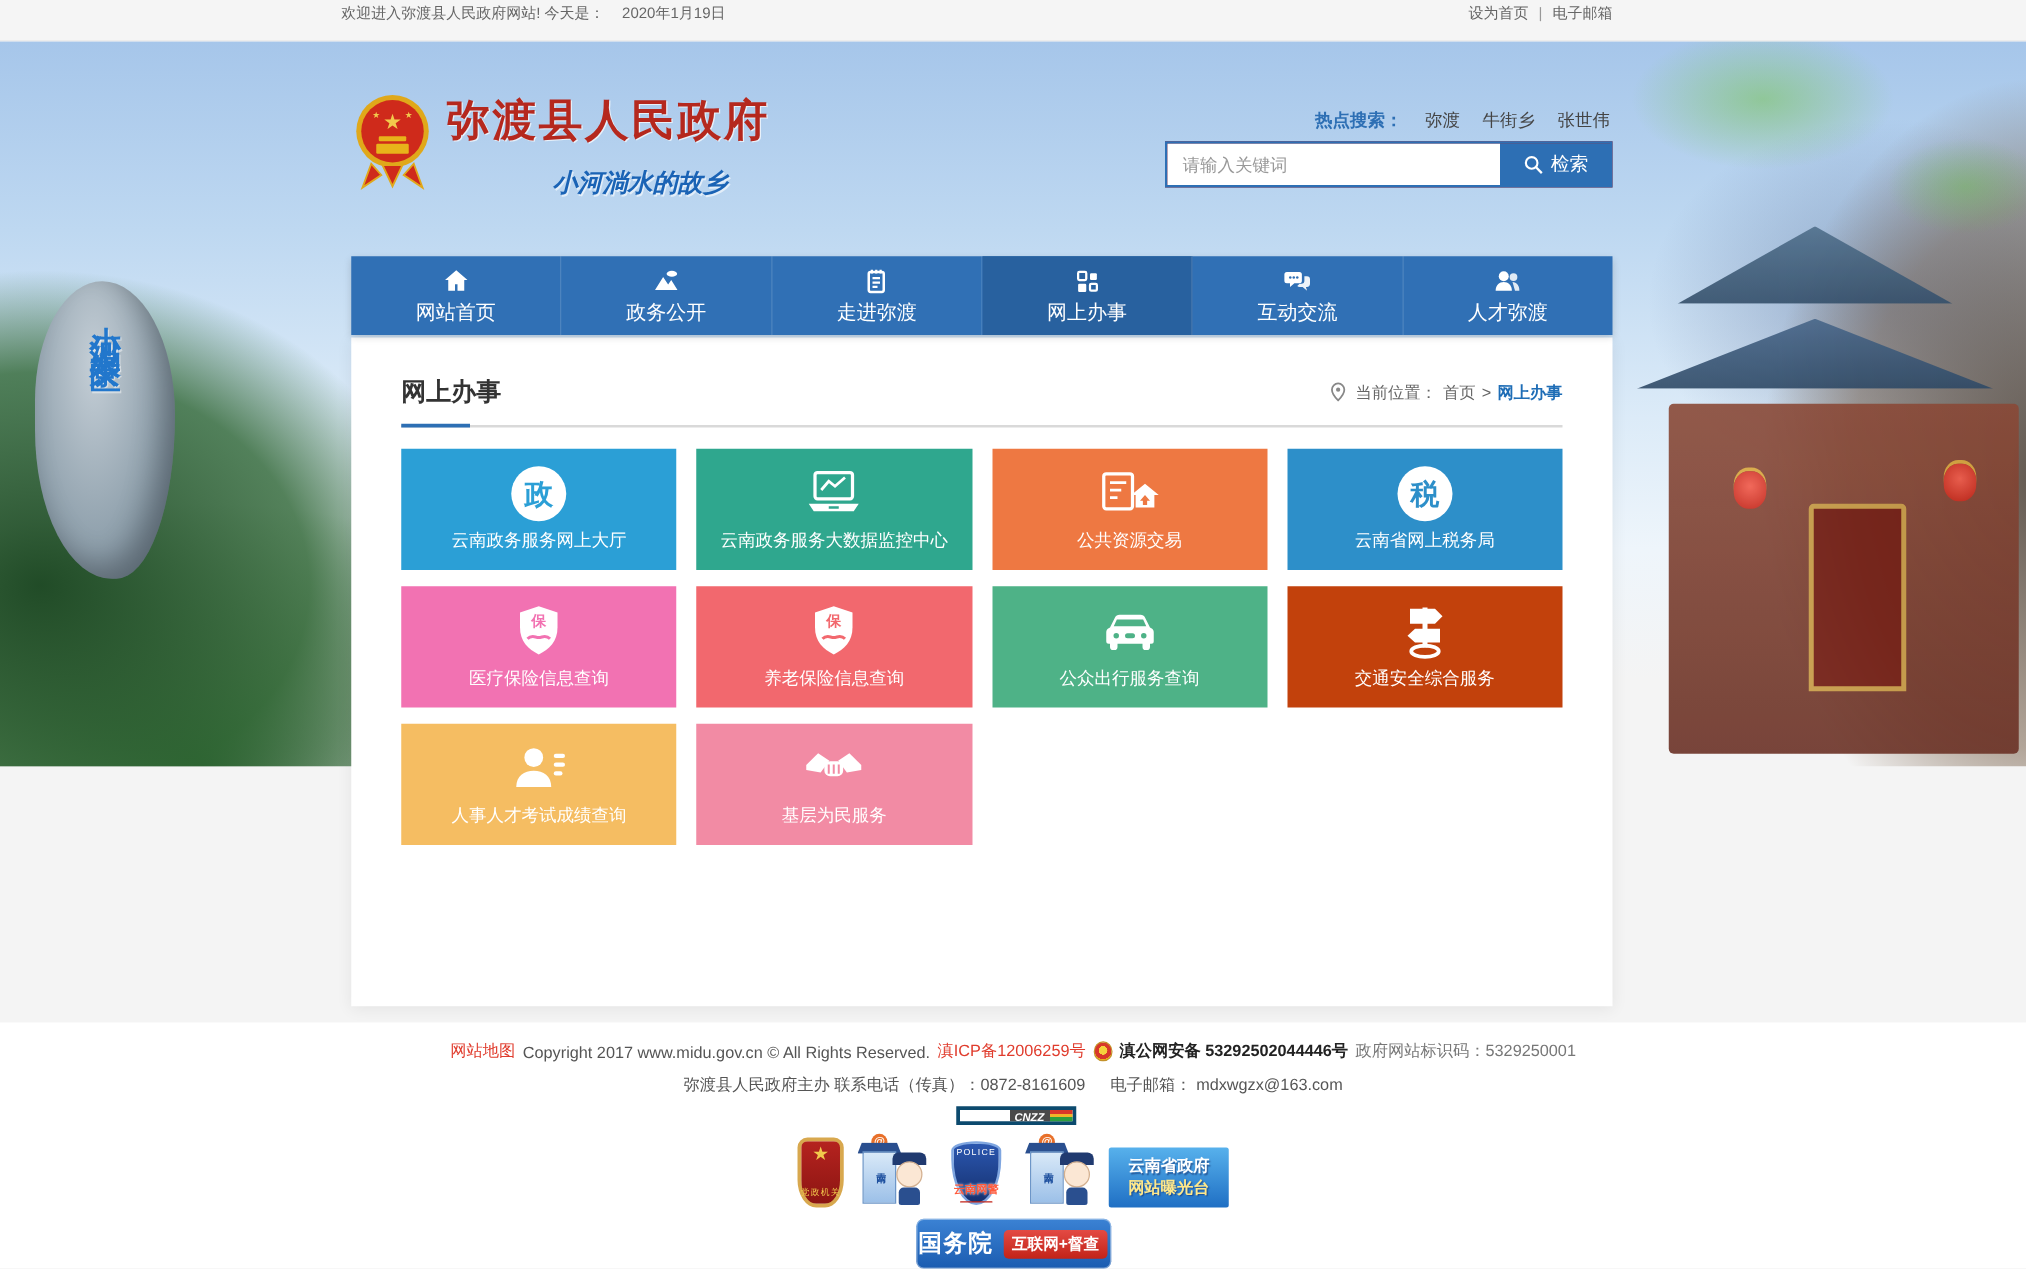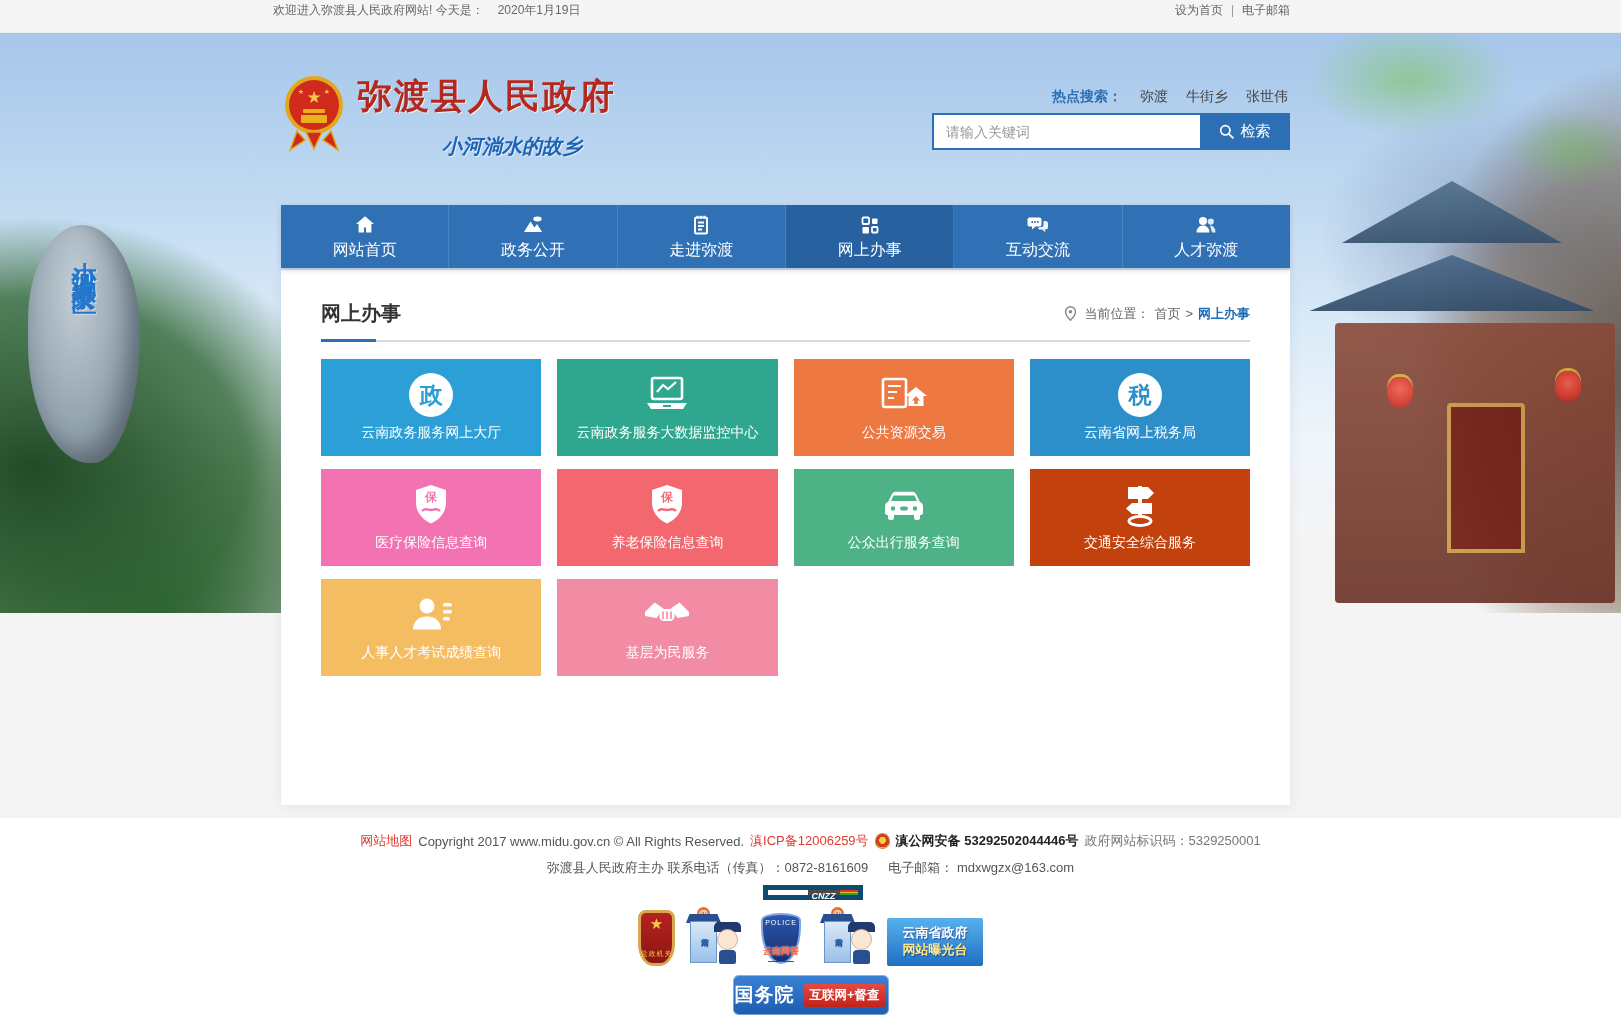--- a/index.html
+++ b/index.html
@@ -94,21 +94,21 @@
   .footer { position:absolute; top:818px; left:0; width:100%; height:197px; background:#fff; z-index:4; }
   .f-line { display:flex; justify-content:center; align-items:center; font-size:13px; color:#555; gap:6px; }
   .f-line1 { padding-top:14px; }
   .f-line2 { margin-top:9px; gap:20px; }
   .f-line3 { margin-top:8px; }
   .red { color:#e03c2d; cursor:pointer; }
   .bold-dark { color:#222; font-weight:bold; }
   .muted { color:#777; }
   .psb-icon { width:15px; height:16px; border-radius:50% 50% 46% 46%;
     background:radial-gradient(circle at 50% 45%, #f5d23c 0 34%, #d8372a 35% 68%, #e8b31a 69%); border:1px solid #c4922a; }
-  .cnzz { display:inline-flex; height:15px; border:5px solid #0c4a6e; margin-left:4px;padding-left:40px; }
+  .cnzz { display:inline-flex; height:15px; border:3px solid #0c4a6e; margin-left:4px;padding-left:40px; }
   .cnzz-l { background:#4a4a4a; color:#fff; font-size:9px; font-weight:bold; font-style:italic; line-height:13px; padding:0 4px; }
   .cnzz-r { width:18px; background:linear-gradient(180deg,#d8372a 0 33%, #f0b429 33% 66%, #2d9e3f 66% 100%); }
 
   .badges { margin-top:9px; display:flex; justify-content:center; align-items:flex-end; gap:10px; height:57px; }
   .badge-party { width:37px; height:56px; background:linear-gradient(180deg,#b5231f,#8c1512); border:3px solid #d8a84e;
     border-radius:8px 8px 15px 15px / 8px 8px 22px 22px; display:flex; flex-direction:column; align-items:center; justify-content:space-between; padding:3px 0 4px; cursor:pointer; }
   .badge-party .star { color:#f2c94c; font-size:15px; line-height:1; }
   .badge-party .ptxt { color:#f2c94c; font-size:7px; letter-spacing:1px; white-space:nowrap; }
   .badge-mascot { width:58px; height:55px; position:relative; background:#fff; cursor:pointer; }
   .pbox { position:absolute; left:5px; top:10px; width:27px; height:42px; background:linear-gradient(#d9e9f8,#9cc0e8); border:1px solid #6d96c8; display:flex; justify-content:center; }

